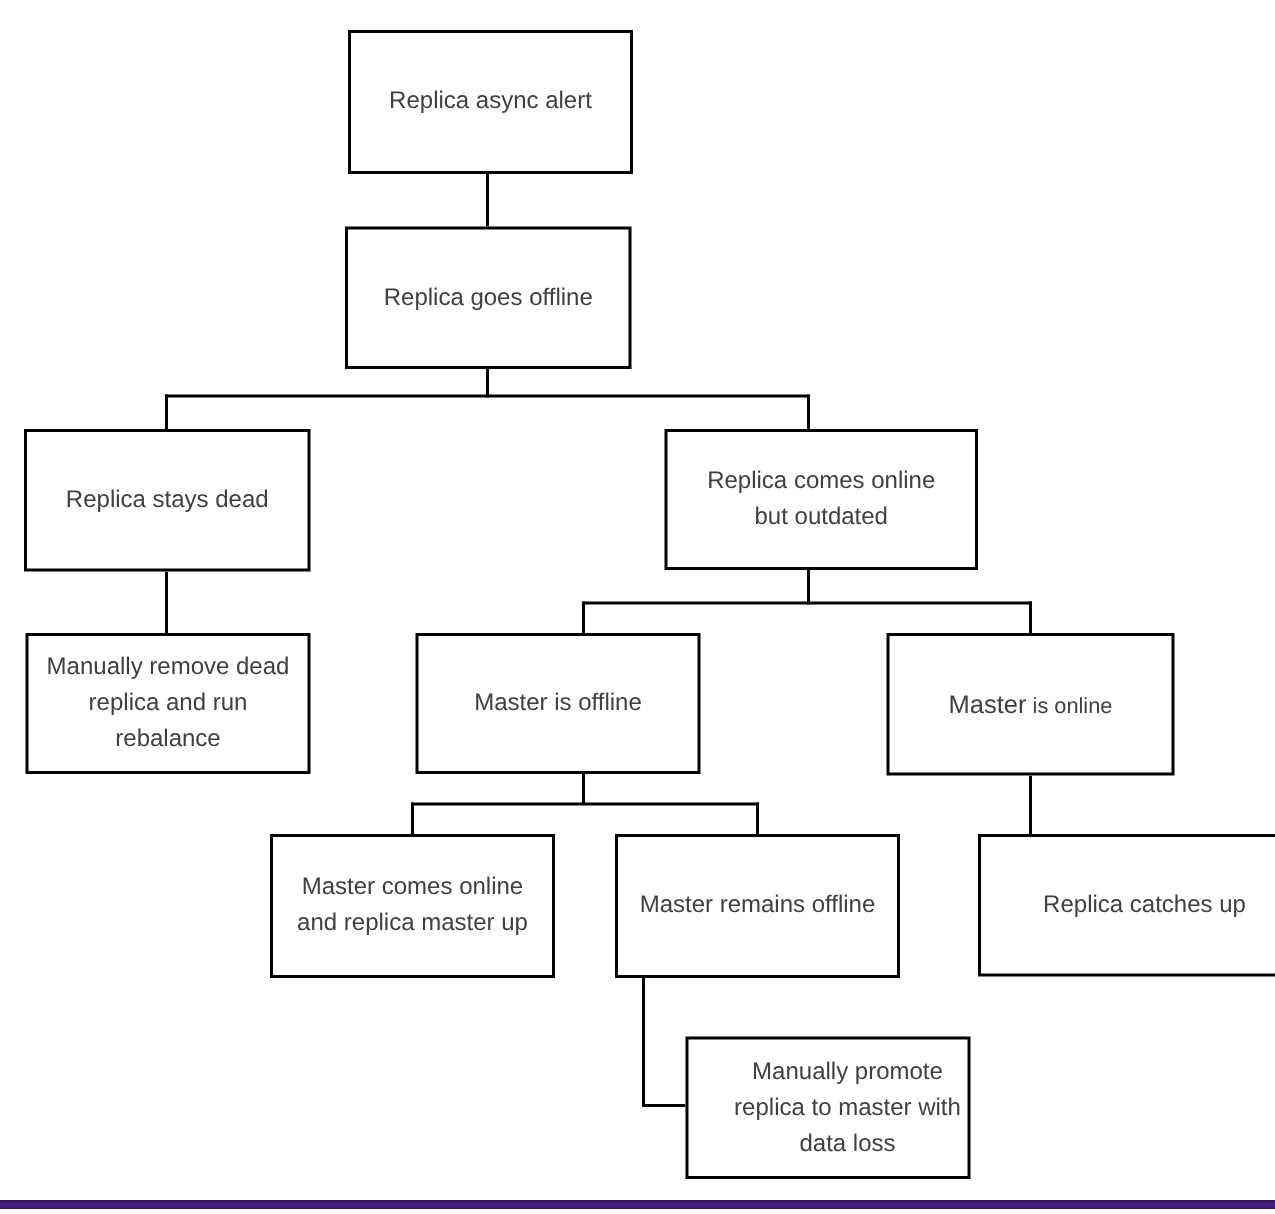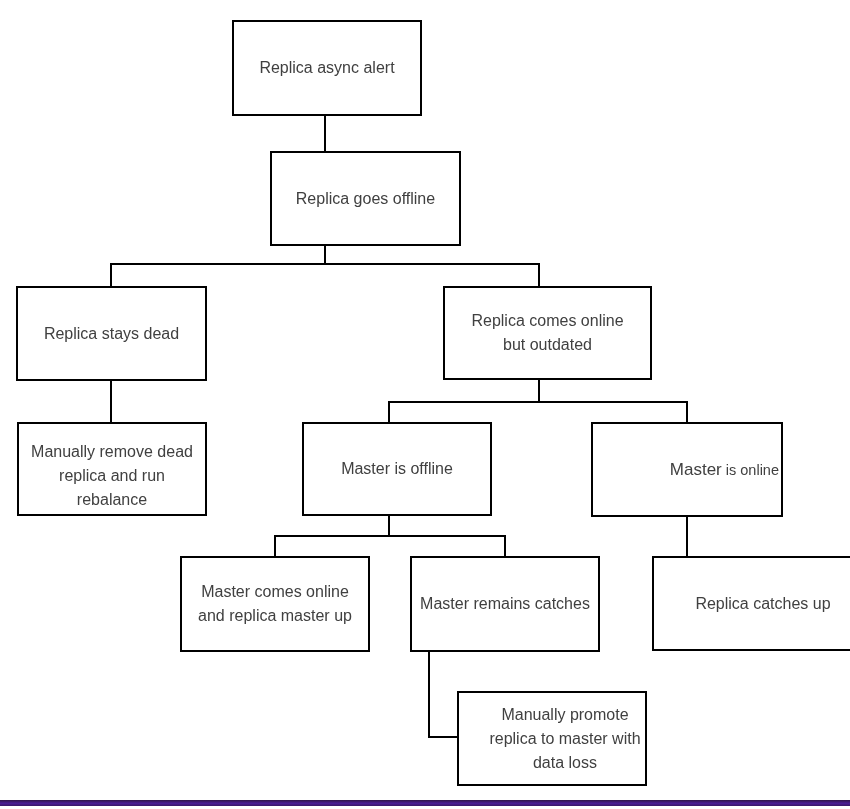--- a/index.html
+++ b/index.html
@@ -33,26 +33,26 @@
   .node .lbl {
     white-space: pre-line;
   }
   .edge {
     position: absolute;
     background: #000000;
     z-index: 1;
   }
   
   #n-replica-async-alert   { left:232px; top:20px;  width:190px; height:96px; }
-  #n-replica-goes-offline  { left:230px; top:151px; width:191px; height:95px;margin-left:40px; }
+  #n-replica-goes-offline  { left:230px; top:151px; width:191px; height:95px; }
   #n-replica-stays-dead    { left:16px;  top:286px; width:191px; height:95px; }
-  #n-manually-remove       { left:17px;  top:422px; width:190px; height:94px;align-items:flex-end; }
+  #n-manually-remove       { left:17px;  top:422px; width:190px; height:94px; }
   #n-replica-comes-online  { left:443px; top:286px; width:209px; height:94px; }
-  #n-master-is-offline     { left:302px; top:422px; width:190px; height:94px; }
-  #n-master-is-online      { left:591px; top:422px; width:192px; height:95px;justify-content:flex-end; }
+  #n-master-is-offline     { left:277px; top:422px; width:190px; height:94px; }
+  #n-master-is-online      { left:591px; top:422px; width:192px; height:95px; }
   #n-master-comes-online   { left:180px; top:556px; width:190px; height:96px; }
   #n-master-remains-offline{ left:410px; top:556px; width:190px; height:96px; }
   #n-replica-catches-up    { left:652px; top:556px; width:222px; height:95px; }
   #n-manually-promote      { left:457px; top:691px; width:190px; height:95px;padding-left:28px; }
 
   #n-master-is-online .lbl-main { font-size:17px; }
   #n-master-is-online .lbl-rest { font-size:14.5px; }
 
   
   #e1  { left:324px; top:116px; width:2px;   height:35px; }
@@ -136,21 +136,21 @@
   <div class="node" id="n-master-is-online">
     <span class="lbl"><span class="lbl-main">Master</span><span class="lbl-rest"> is online</span></span>
   </div>
 
   <div class="node" id="n-master-comes-online">
     <span class="lbl">Master comes online
 and replica master up</span>
   </div>
 
   <div class="node" id="n-master-remains-offline">
-    <span class="lbl">Master remains catches</span>
+    <span class="lbl">Master remains offline</span>
   </div>
 
   <div class="node" id="n-replica-catches-up">
     <span class="lbl">Replica catches up</span>
   </div>
 
   <div class="node" id="n-manually-promote">
     <span class="lbl">Manually promote
 replica to master with
 data loss</span>

